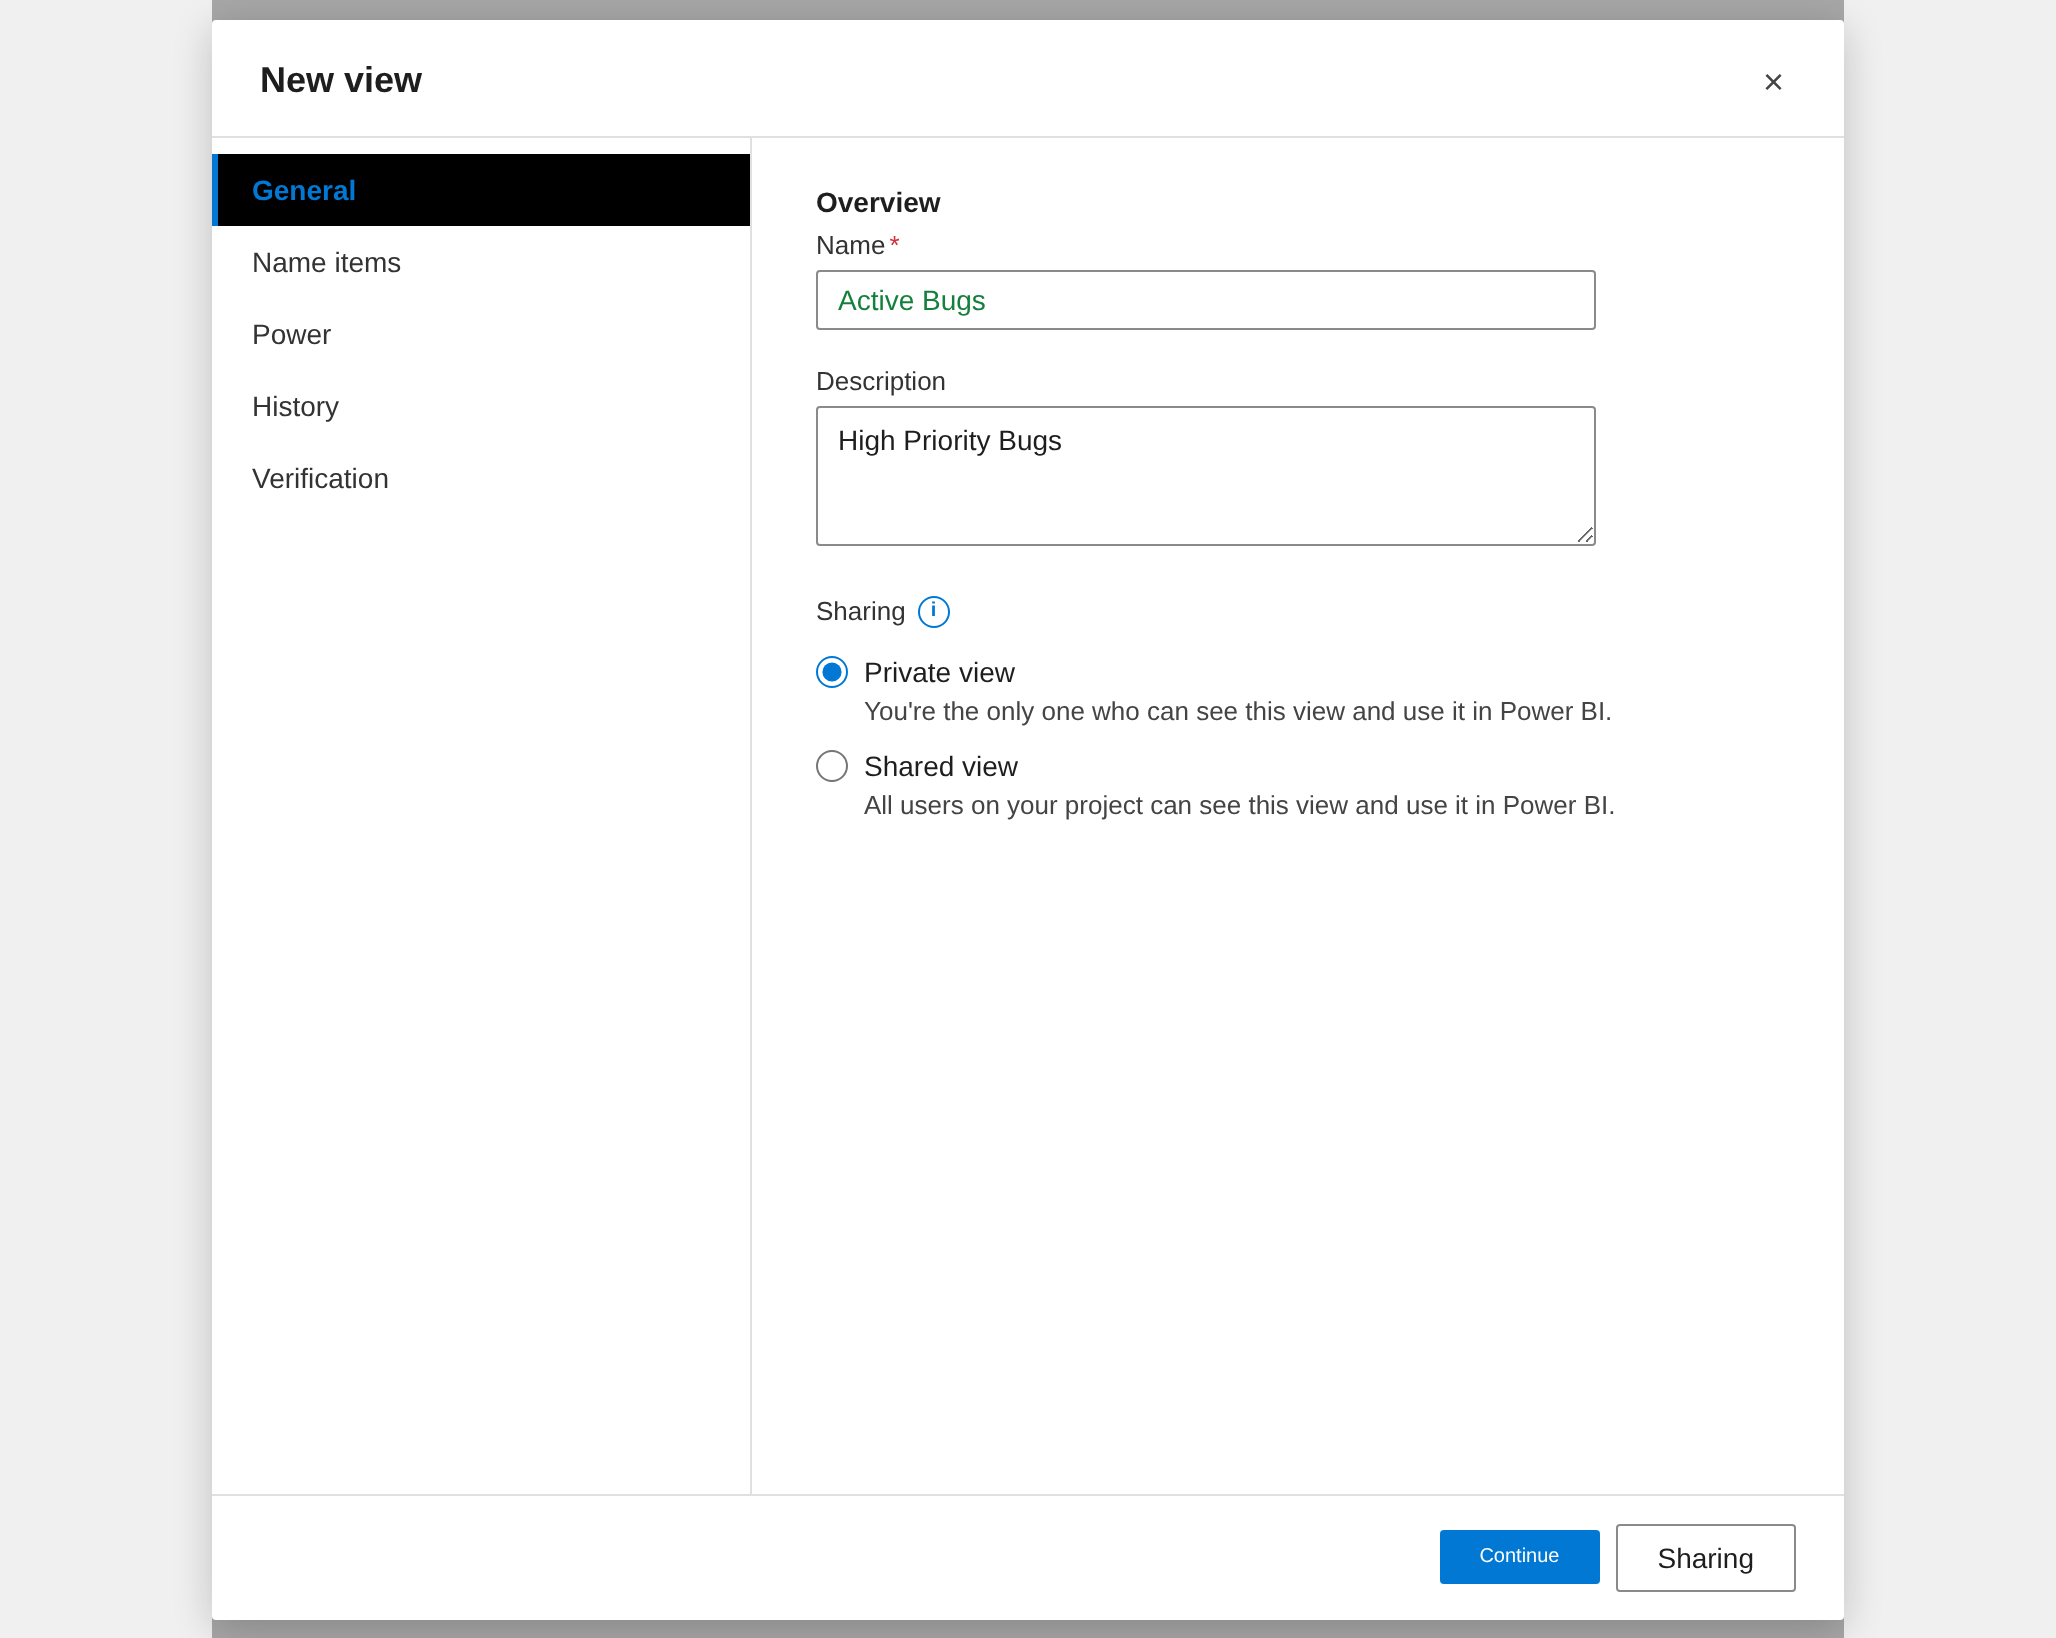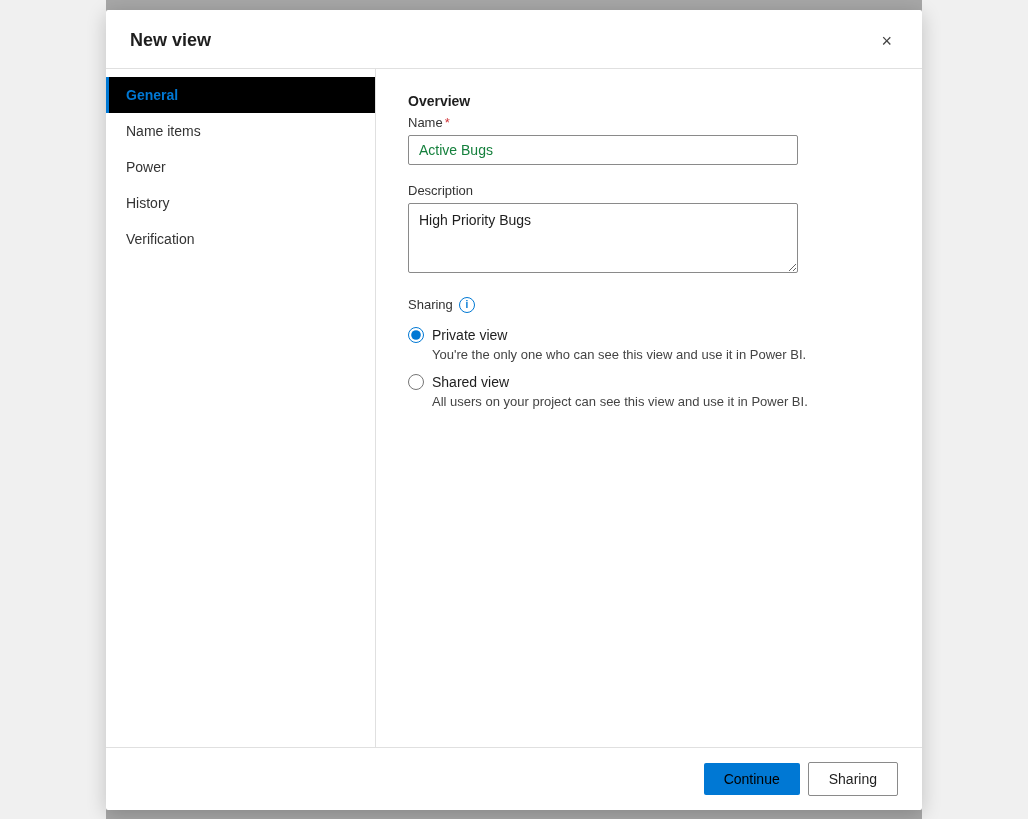--- a/index.html
+++ b/index.html
@@ -225,24 +225,24 @@
       align-items: center;
       justify-content: flex-end;
       padding: 14px 24px;
       border-top: 1px solid #e0e0e0;
       gap: 8px;
       flex-shrink: 0;
     }
 
     .btn-continue {
       background: #0078d4;
-      color: #000000;
+      color: #ffffff;
       border: none;
       padding: 8px 20px;
-      font-size: 14px;
+      font-size: 10px;
       border-radius: 2px;
       cursor: pointer;
       font-weight: 500;
     }
 
     .btn-cancel {
       background: #fff;
       color: #1e1e1e;
       border: 1px solid #8a8a8a;
       padding: 8px 20px;

